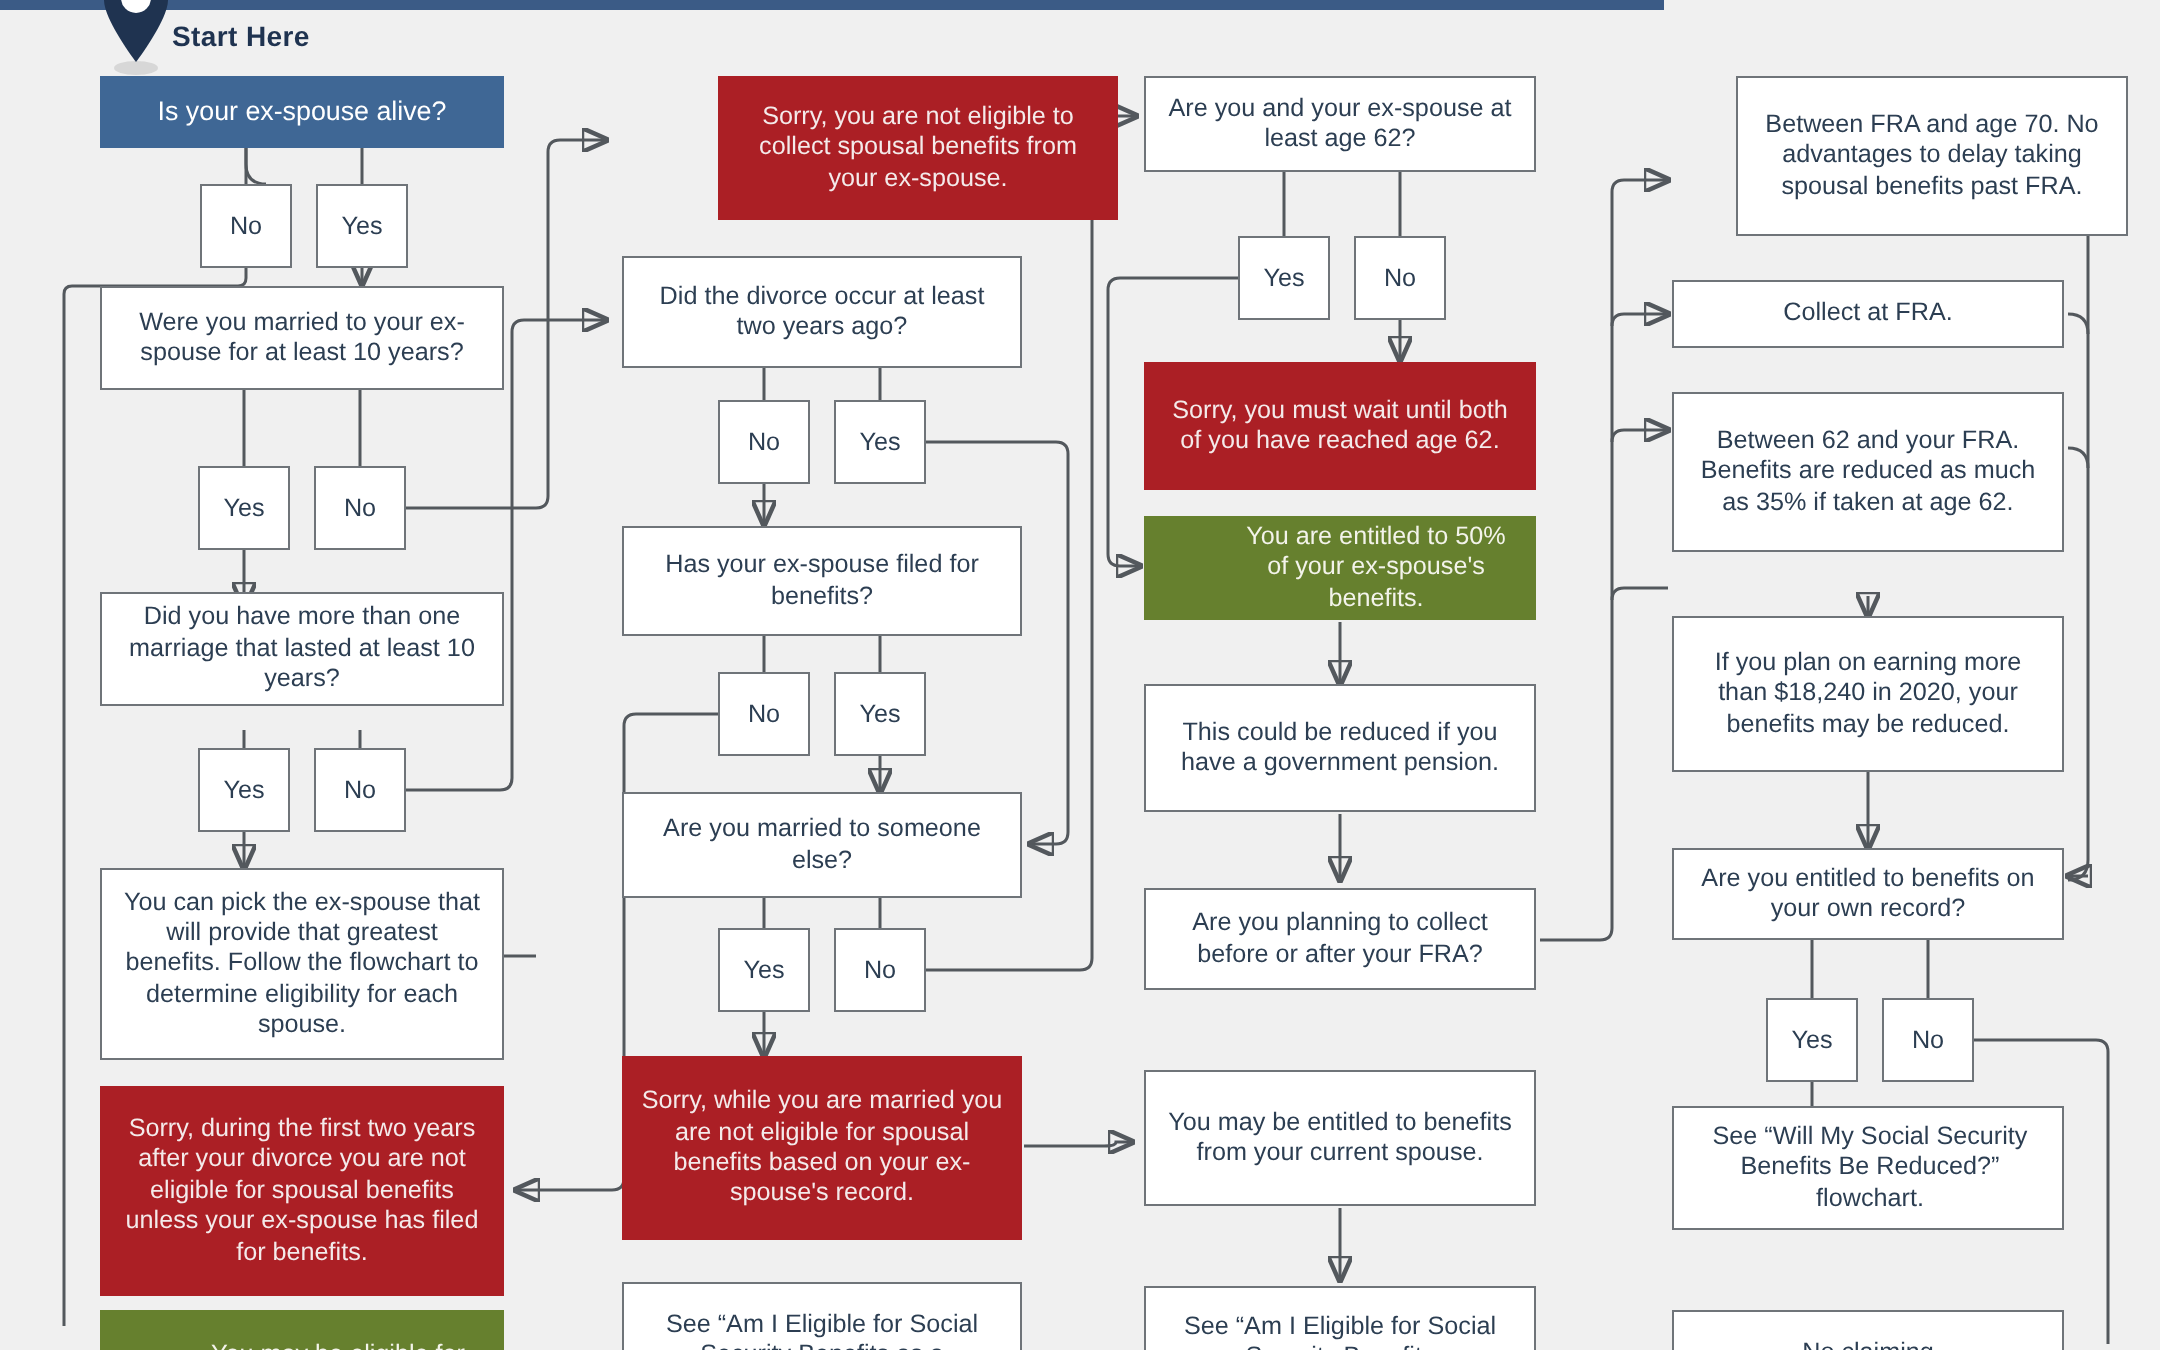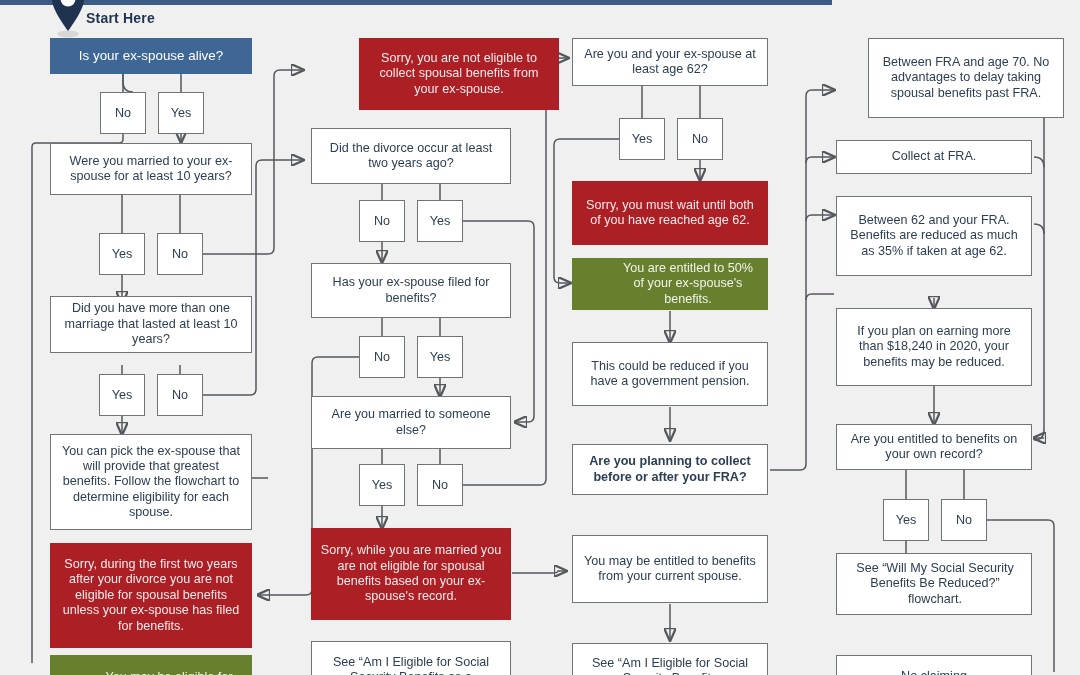--- a/index.html
+++ b/index.html
@@ -261,21 +261,21 @@
 
   <div class="node n-red" style="left:572px;top:181px;width:196px;height:64px;">
     <span class="txt">Sorry, you must wait until both of you have reached age 62.</span>
   </div>
   <div class="node n-green" style="left:572px;top:258px;width:196px;height:52px;">
     <span class="txt">You are entitled to 50% of your ex-spouse's benefits.</span>
   </div>
   <div class="node n-white" style="left:572px;top:342px;width:196px;height:64px;">
     <span class="txt">This could be reduced if you have a government pension.</span>
   </div>
-  <div class="node n-white" style="left:572px;top:444px;width:196px;height:51px;font-weight:bold;">
+  <div class="node n-white" style="left:572px;top:444px;width:196px;height:51px;">
     <span class="txt">Are you planning to collect before or after your FRA?</span>
   </div>
   <div class="node n-white" style="left:572px;top:535px;width:196px;height:68px;">
     <span class="txt">You may be entitled to benefits from your current spouse.</span>
   </div>
   <div class="node n-white" style="left:572px;top:643px;width:196px;height:60px;align-items:flex-start;">
     <span class="txt" style="padding-top:8px;">See “Am I Eligible for Social Security Benefits</span>
   </div>
 
   <div class="node n-white" style="left:836px;top:38px;width:196px;height:80px;margin-left:32px;">

